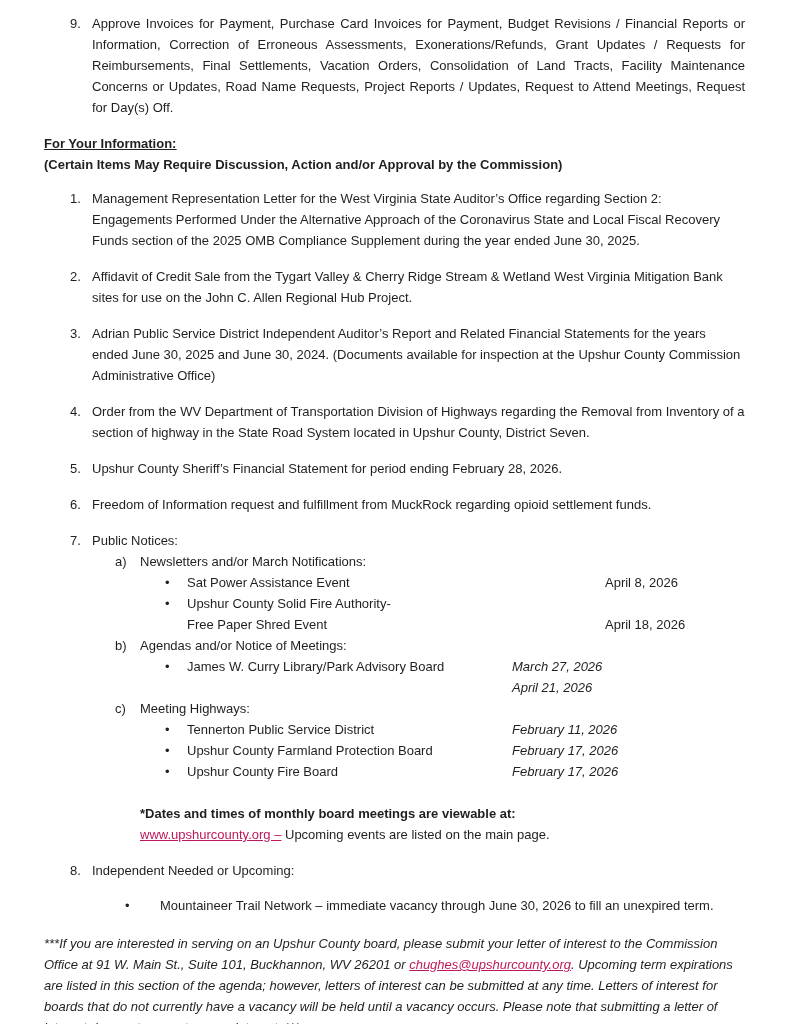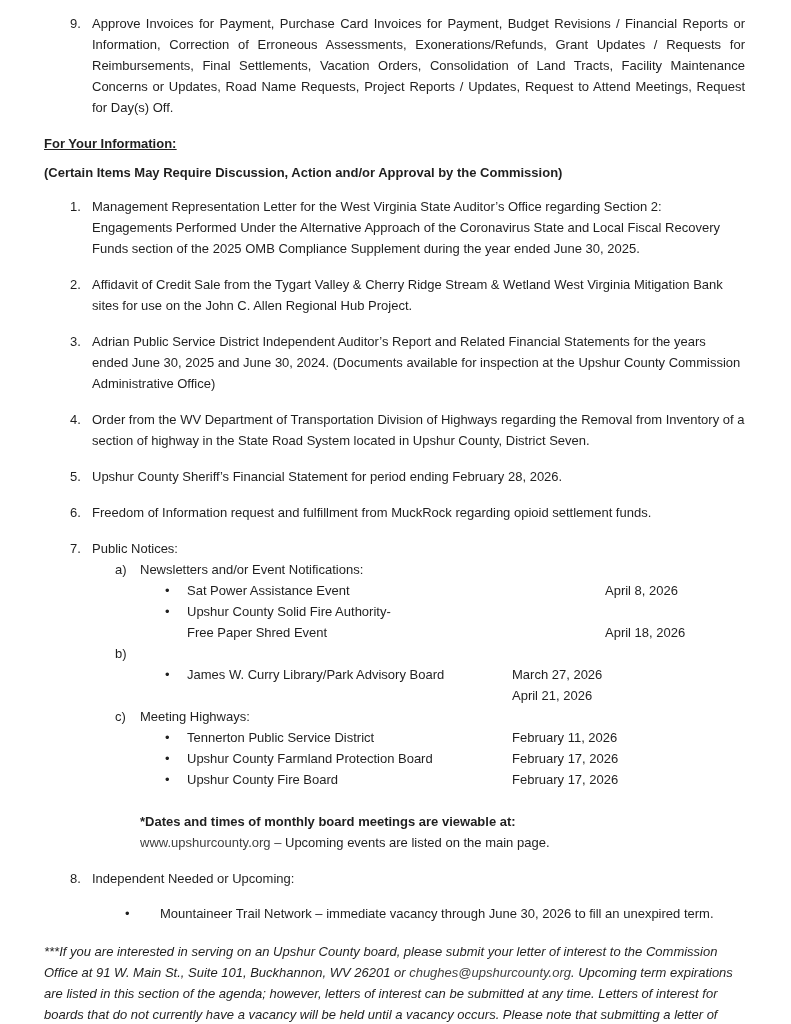--- a/index.html
+++ b/index.html
@@ -6,37 +6,37 @@
   body{
     width:791px;height:1024px;background:#ffffff;overflow:hidden;
     font-family:"Liberation Sans", sans-serif;
     font-size:13px;line-height:21px;color:#1f1f1f;
     -webkit-font-smoothing:antialiased;
   }
   .page{padding:13px 46px 0 44px;}
   .bold{font-weight:bold;}
   .underline{text-decoration:underline;}
   .justify{text-align:justify;}
-  .link{color:#404040;cursor:pointer;}
+  .link{color:#be185d;text-decoration:underline;cursor:pointer;}
 
   
   .num-item{display:flex;margin-bottom:15px;}
   .num{width:22px;flex:0 0 22px;margin-left:26px;}
   .num-text{flex:1;min-width:0;position:relative;}
 
   .fyi-heading{margin:1px 0 0 0;text-decoration:underline;}
-  .fyi-sub{margin:8px 0 13px 0;}
+  .fyi-sub{margin:0 0 13px 0;}
 
   
   .letter-row{padding-left:23px;display:flex;}
   .letter{width:25px;flex:0 0 25px;}
   .bullet-row{position:relative;padding-left:73px;}
   .bullet{display:inline-block;width:22px;}
   .date{position:absolute;top:0;white-space:nowrap;}
-  .date-near{left:420px;}
+  .date-near{left:420px;font-style:italic;}
   .date-far{left:513px;}
 
   .note-block{margin:21px 0 0 48px;}
 
   
   .item8-bullet-row{padding-left:33px;margin-top:14px;}
   .item8-bullet{display:inline-block;width:35px;}
 
   .footer{margin-top:17px;font-style:italic;}
 </style>
@@ -80,37 +80,38 @@
     <div class="num-text">Freedom of Information request and fulfillment from MuckRock regarding opioid settlement funds.</div>
   </div>
 
   <div class="num-item">
     <span class="num">7.</span>
     <div class="num-text">
       <div>Public Notices:</div>
 
       <div class="letter-row">
         <span class="letter">a)</span>
-        <span>Newsletters and/or Event Notifications:</span>
+        <span>Newsletters and/or March Notifications:</span>
       </div>
       <div class="bullet-row">
         <span class="bullet">•</span><span>Sat Power Assistance Event</span>
         <span class="date date-far">April 8, 2026</span>
       </div>
       <div class="bullet-row">
         <span class="bullet">•</span><span>Upshur County Solid Fire Authority-</span>
         <span class="date date-far"></span>
       </div>
       <div class="bullet-row">
         <span class="bullet"></span><span>Free Paper Shred Event</span>
         <span class="date date-far">April 18, 2026</span>
       </div>
 
       <div class="letter-row">
         <span class="letter">b)</span>
+        <span>Agendas and/or Notice of Meetings:</span>
       </div>
       <div class="bullet-row">
         <span class="bullet">•</span><span>James W. Curry Library/Park Advisory Board</span>
         <span class="date date-near">March 27, 2026</span>
       </div>
       <div class="bullet-row">
         <span class="bullet"></span><span></span>
         <span class="date date-near">April 21, 2026</span>
       </div>
 

